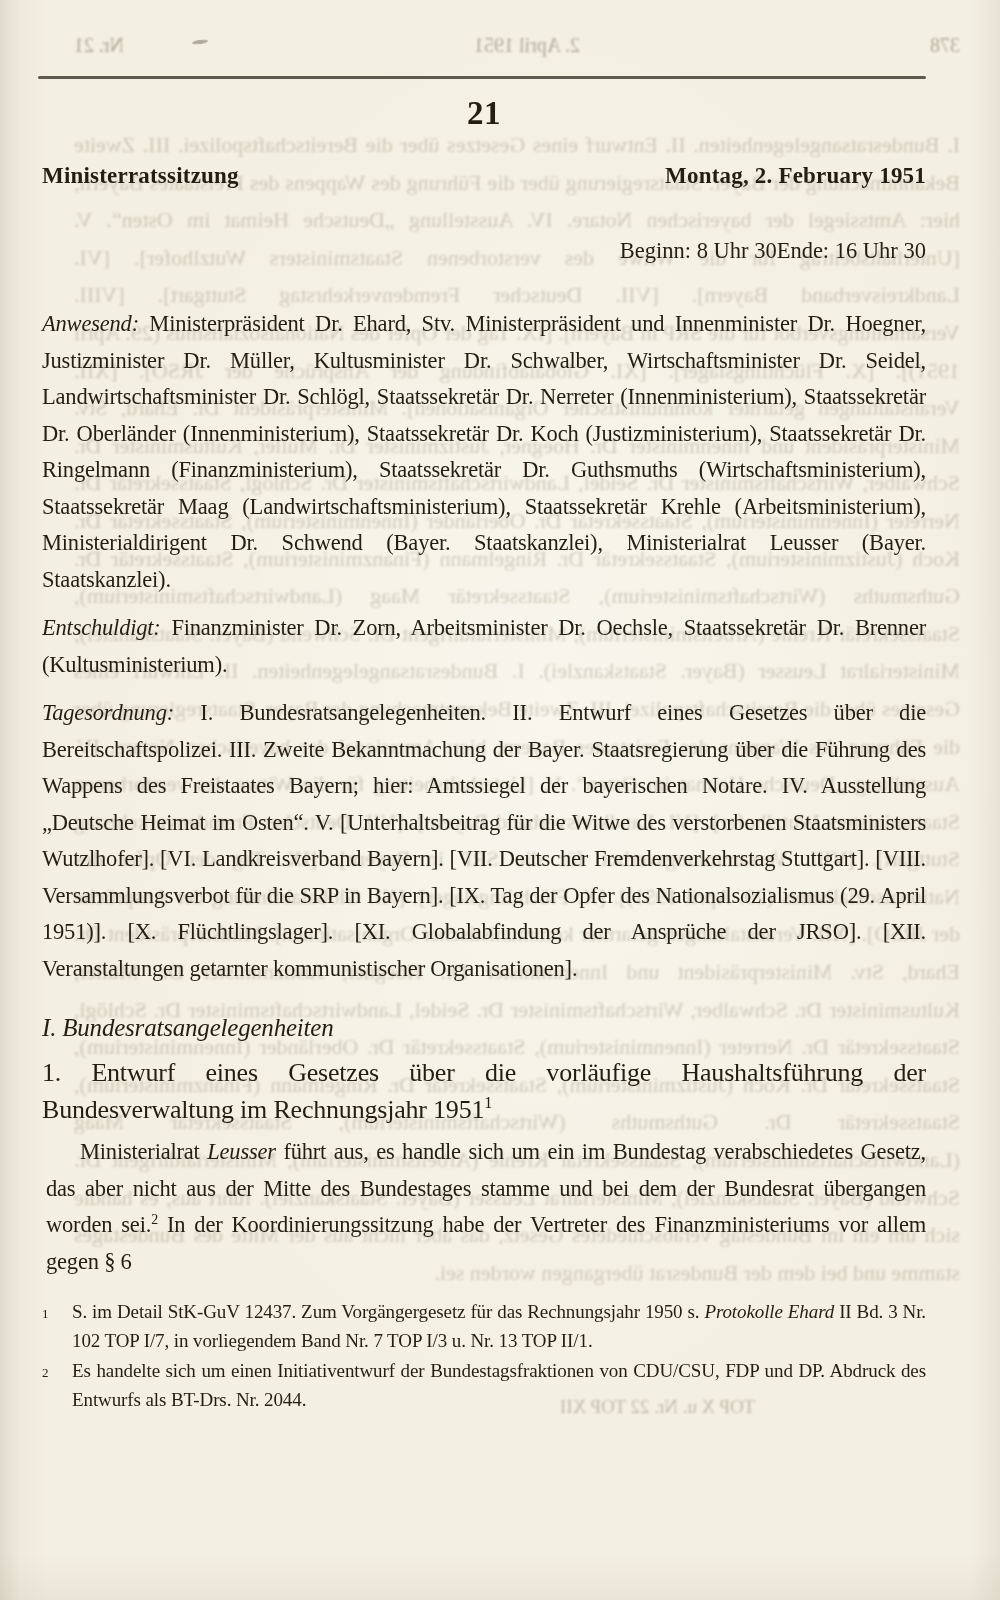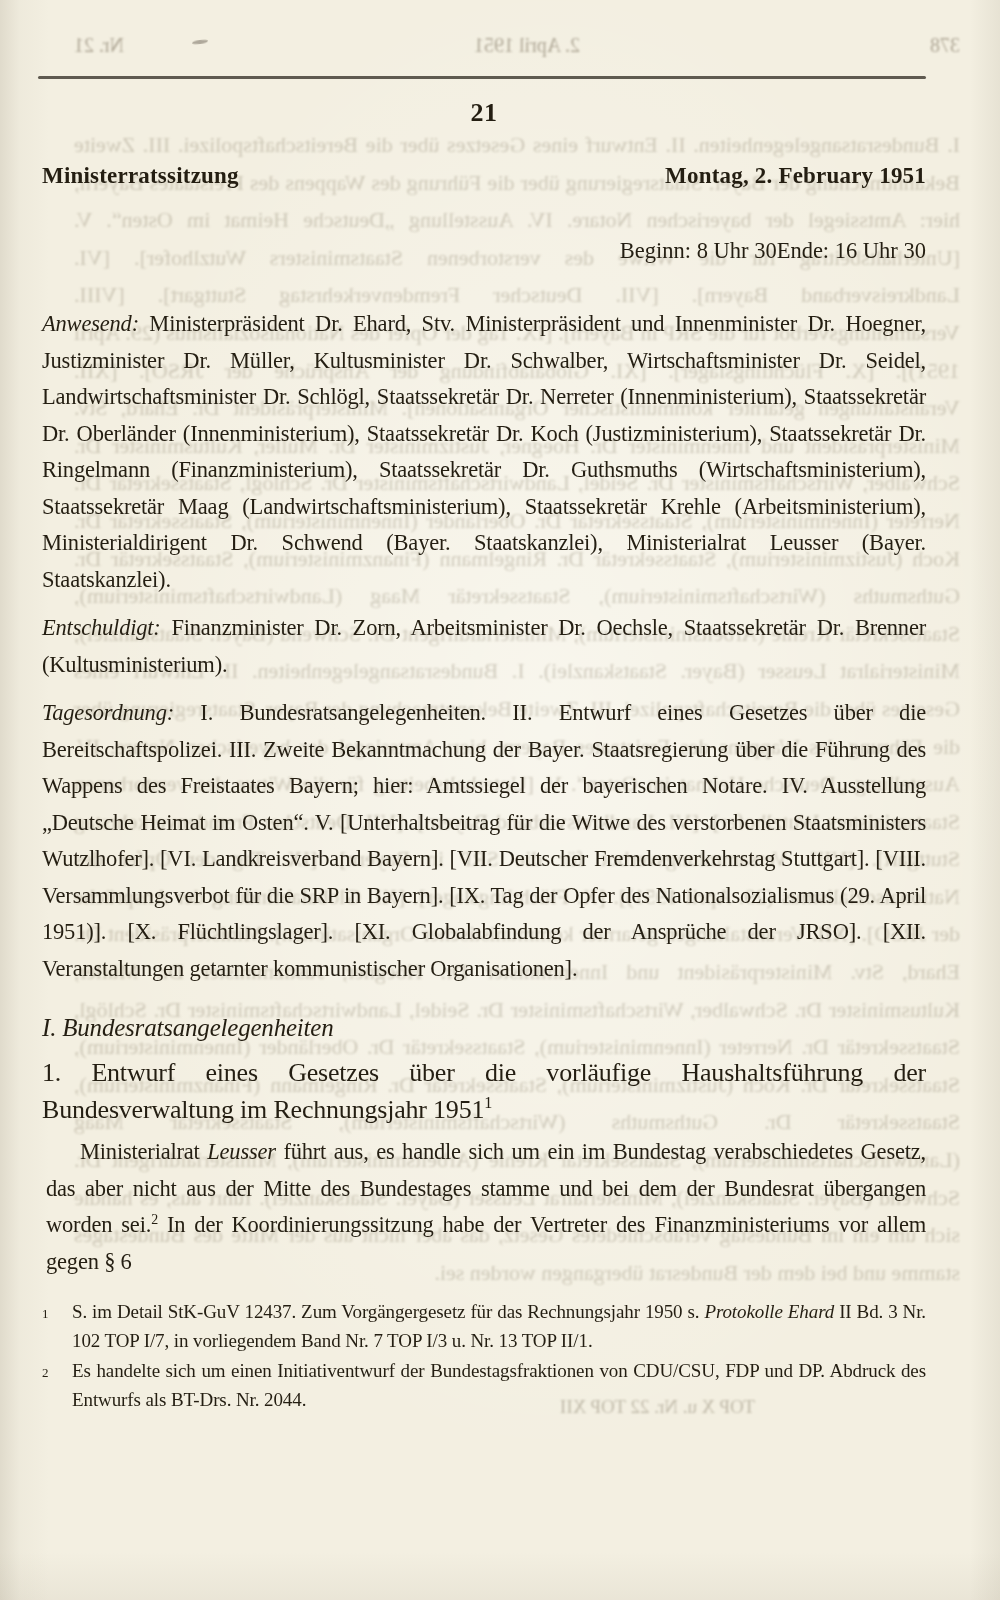--- a/index.html
+++ b/index.html
@@ -52,21 +52,21 @@
     background:rgba(90,82,68,0.45);
     border-radius:50%/60% 40% 60% 40%;
     transform:rotate(-6deg);
     filter:blur(0.6px);
   }
   
   .content{
     position:absolute;top:96px;left:42px;width:884px;
   }
   .pagenum{
-    text-align:center;font-weight:bold;font-size:26px;line-height:34px;
+    text-align:center;font-weight:bold;font-size:33px;line-height:34px;
     margin:0 0 26px 0;letter-spacing:0.5px;
   }
   .headrow{
     display:flex;justify-content:space-between;align-items:baseline;
     font-weight:bold;font-size:23px;line-height:40px;
     margin-bottom:40px;letter-spacing:0.2px;
   }
   .timerow{
     display:flex;justify-content:flex-end;align-items:baseline;
     font-size:22.5px;line-height:30px;

